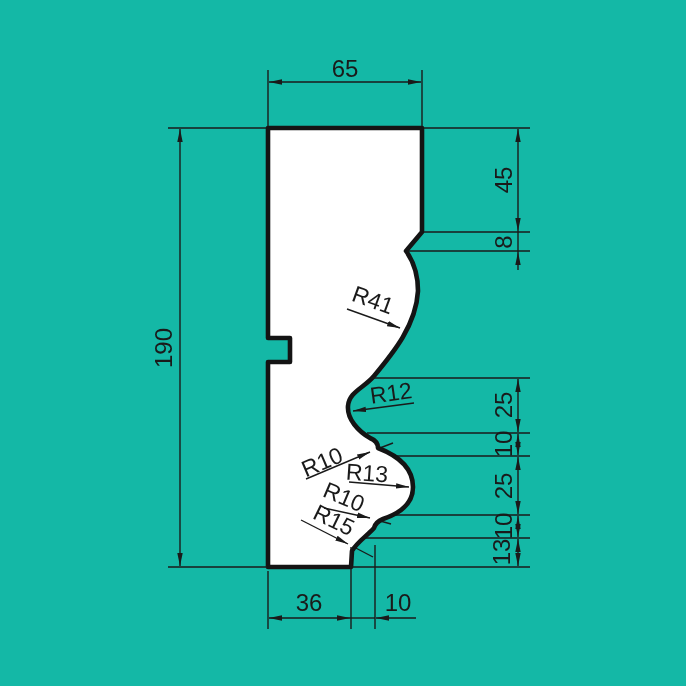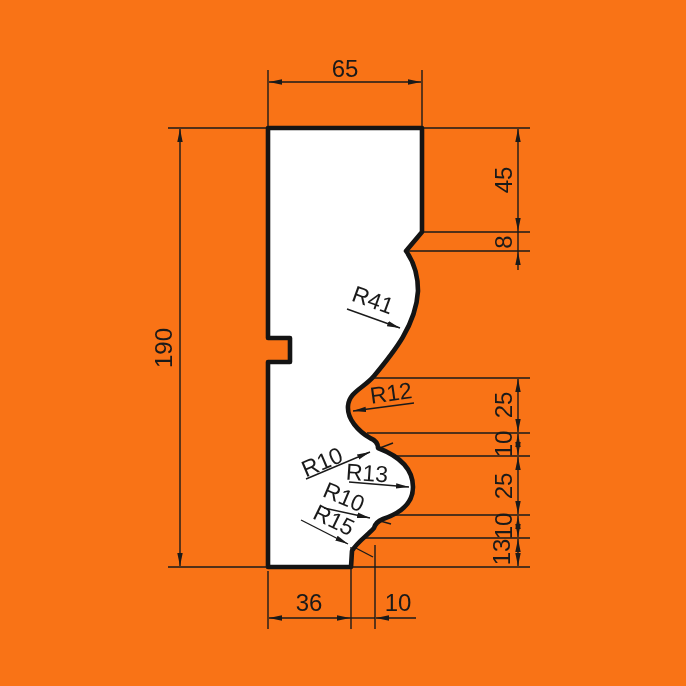--- a/index.html
+++ b/index.html
@@ -4,21 +4,21 @@
 <style>
   html, body {
     margin: 0;
     padding: 0;
     background: #ffffff;
   }
   .stage {
     position: relative;
     width: 686px;
     height: 686px;
-    background: #f97316;
+    background: #14b8a6;
     overflow: hidden;
     font-family: "Liberation Sans", sans-serif;
   }
   svg { display: block; }
   .thin {
     stroke: #1a1a1a;
     stroke-width: 1.4;
     fill: none;
   }
   .profile {

